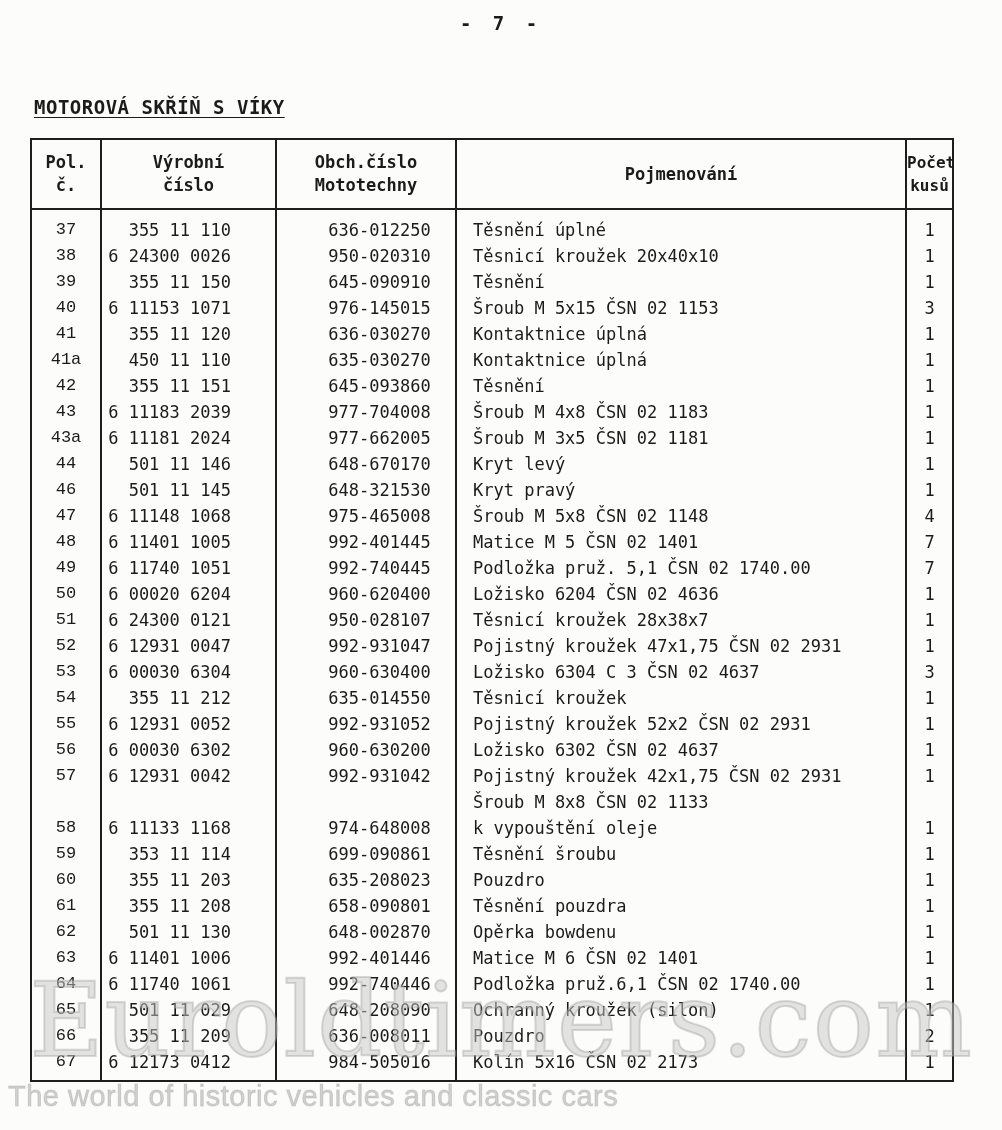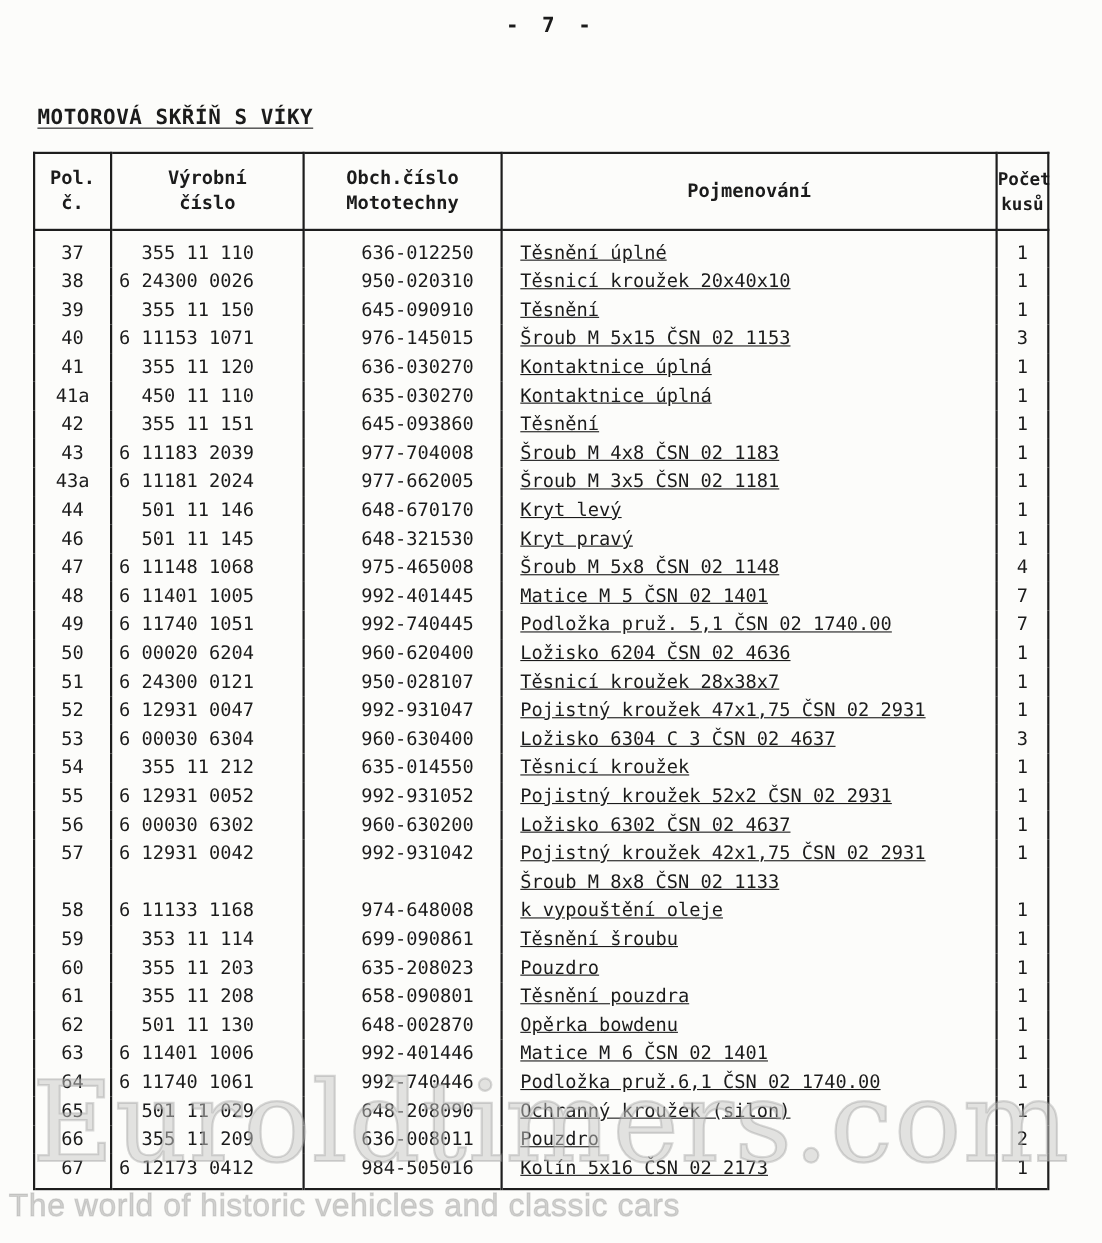--- a/index.html
+++ b/index.html
@@ -65,24 +65,24 @@
     border-left: 2px solid #1d1d1d;
     border-right: 2px solid #1d1d1d;
     font-size: 17px;
     line-height: 26px;
     vertical-align: bottom;
     white-space: nowrap;
     padding: 0;
   }
   table.parts-table tbody tr:first-child td { padding-top: 7px; }
   table.parts-table tbody tr:last-child td { padding-bottom: 5px; }
-  .c-pos   { text-align: center; }
+  .c-pos   { text-align: center; font-family: Liberation Mono, monospace; }
   .c-prod  { text-align: right; padding-right: 44px !important; }
   .c-trade { text-align: center;  padding-left: 27px !important; }
-  .c-name  { text-align: left;  padding-left: 16px !important; text-decoration: underline; }
+  .c-name  { text-align: left;  padding-left: 16px !important; }
   .c-qty   { text-align: center; }
   .watermark {
     position: absolute;
     inset: 0;
     pointer-events: none;
     z-index: 5;
   }
   .wm-main {
     position: absolute;
     top: 966px;

